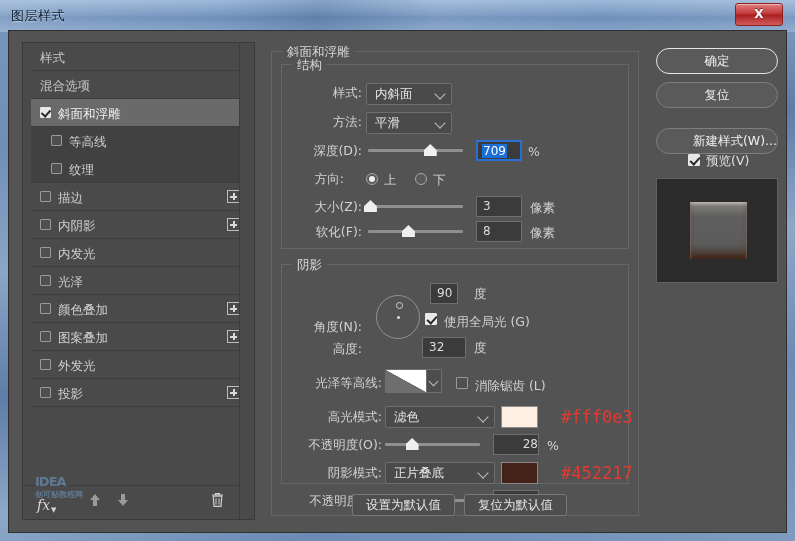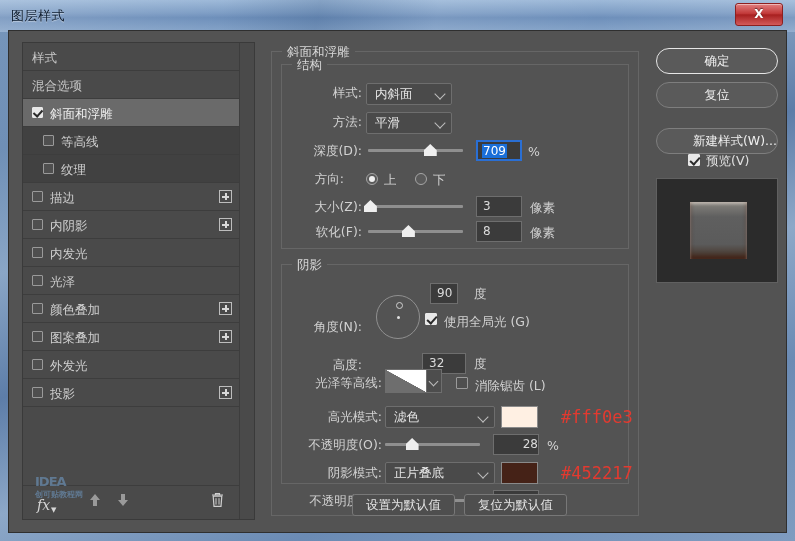--- a/index.html
+++ b/index.html
@@ -33,21 +33,21 @@
   
   #dialog{
     position:absolute;left:8px;top:30px;width:779px;height:503px;
     background:#535353;border:1px solid #2f2f2f;box-sizing:border-box;
   }
   
   #left-panel{
     position:absolute;left:13px;top:11px;width:233px;height:478px;
     background:#4a4a4a;border:1px solid #3a3a3a;box-sizing:border-box;
   }
-  #styles-list{position:absolute;left:0;top:0;width:216px;}
+  #styles-list{position:absolute;left:8px;top:0;width:216px;}
   .list-row{
     position:relative;height:28px;line-height:28px;color:#cfcfcf;font-size:12.5px;
     border-bottom:1px solid #3d3d3d;background:#4a4a4a;box-sizing:border-box;
     padding-left:9px;cursor:pointer;
   }
   .list-row.header{color:#c8c8c8;}
   .list-row.selected{background:#6a6a6a;color:#f0f0f0;}
   .list-row.sub{background:#414141;padding-left:20px;}
   .list-row .cb{
     display:inline-block;width:11px;height:11px;border:1px solid #9a9a9a;
@@ -344,21 +344,21 @@
         <div id="angle-dial" style="left:94px;top:30px;">
           <div class="marker"></div>
           <div class="center"></div>
         </div>
 
         <div class="row" style="left:0;top:46px;width:348px;">
           <div class="chk on" style="left:143px;top:2px;"></div>
           <div class="inline-lbl" style="left:162px;">使用全局光 (G)</div>
         </div>
 
-        <div class="row" style="left:0;top:74px;width:348px;margin-top:16px;">
+        <div class="row" style="left:0;top:74px;width:348px;">
           <div class="rlabel" style="right:268px;">高度:</div>
           <div class="numbox" style="left:140px;top:-2px;width:44px;">
             <span>32</span>
           </div>
           <div class="unit" style="left:192px;top:1px;">度</div>
         </div>
 
         <div class="row" style="left:0;top:104px;width:348px;height:28px;">
           <div class="rlabel" style="right:248px;top:6px;">光泽等高线:</div>
           <div id="contour-swatch" style="left:103px;top:0;"></div>

